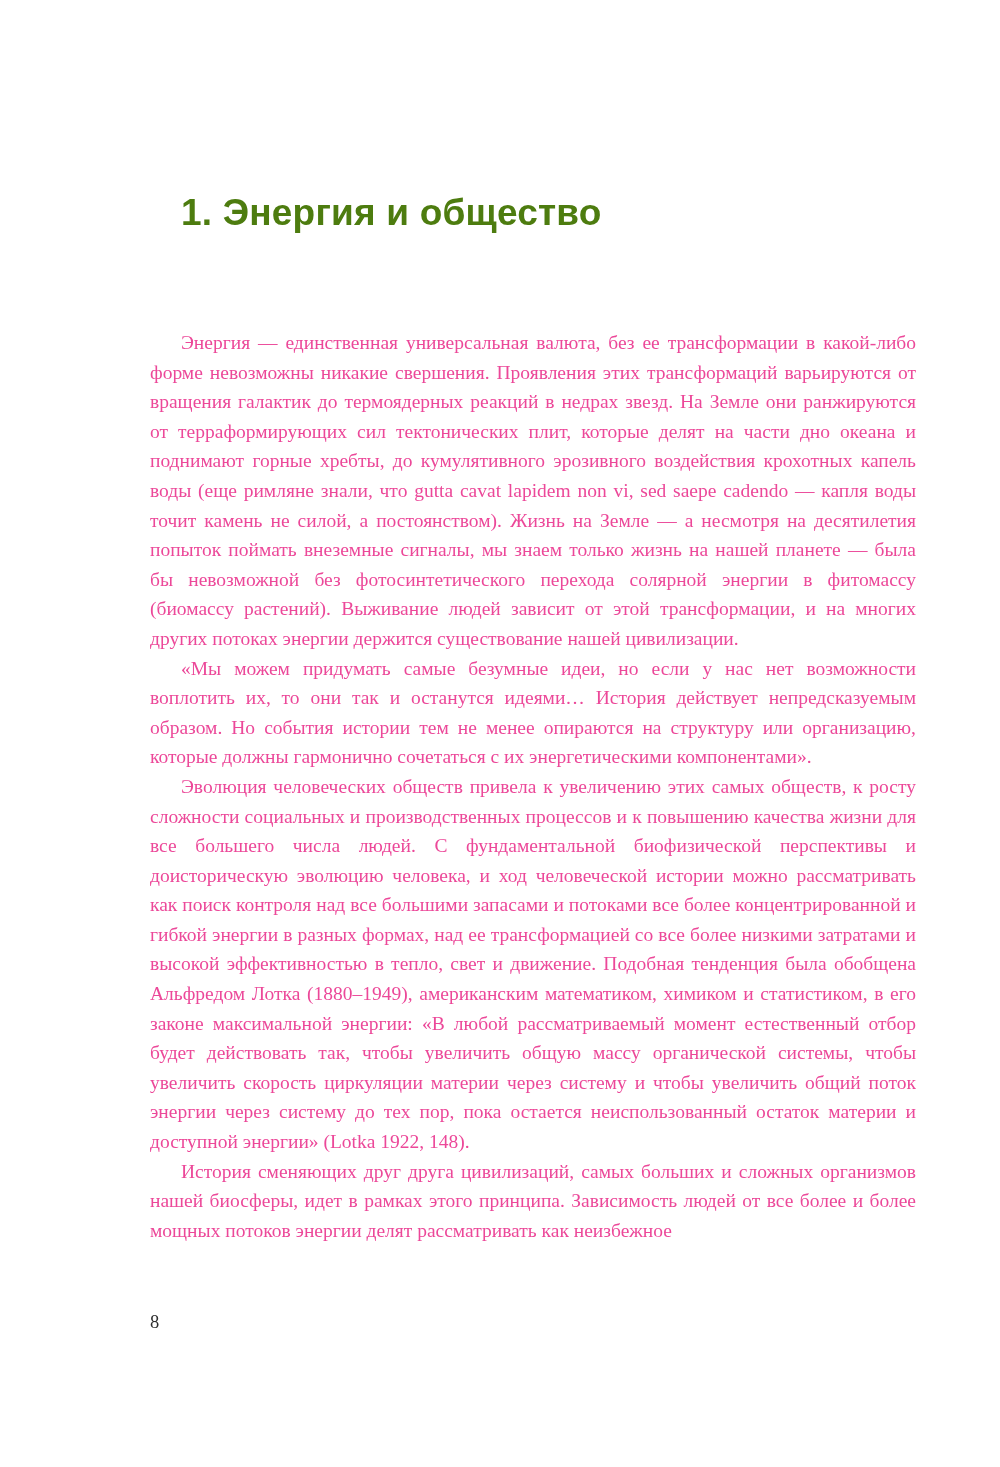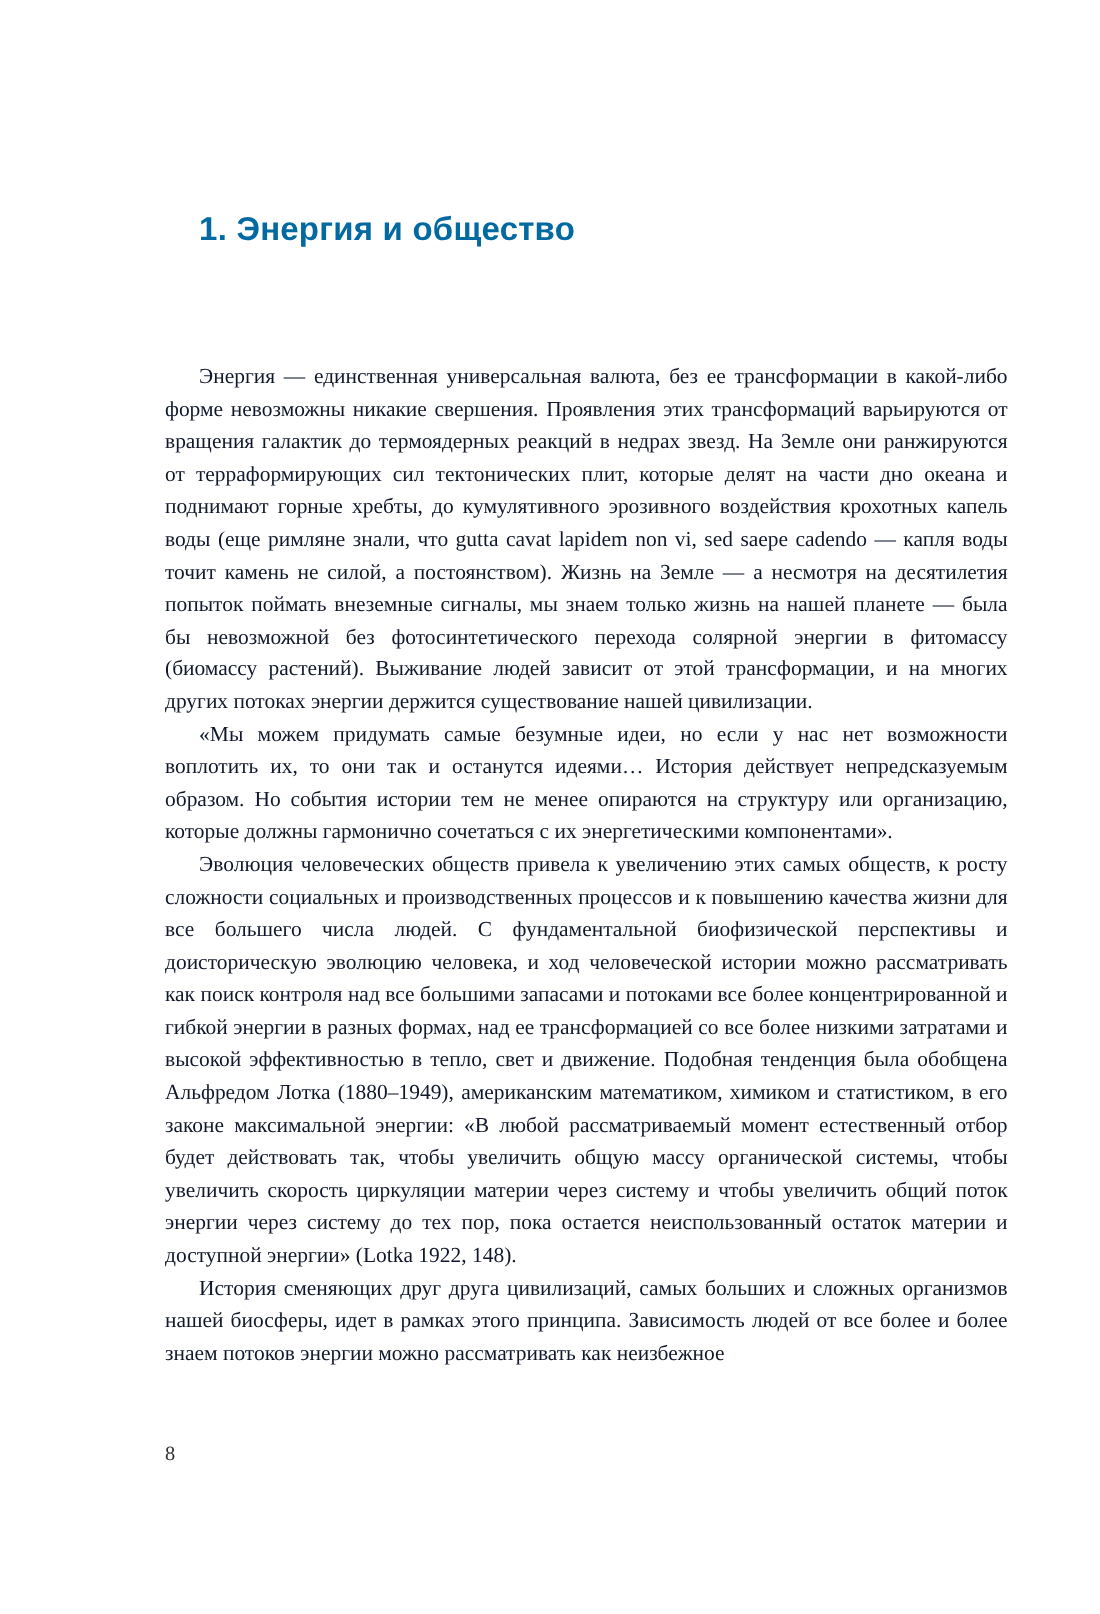--- a/index.html
+++ b/index.html
@@ -17,33 +17,33 @@
     font-family: "Liberation Serif", serif;
     color: #2e2e2e;
   }
   .chapter-heading {
     position: absolute;
     left: 181px;
     top: 192px;
     margin: 0;
     font-family: "Liberation Sans", sans-serif;
     font-weight: 700;
-    font-size: 30px;
+    font-size: 37px;
     letter-spacing: 0.2px;
-    color: #0369a1;
+    color: #4d7c0f;
   }
   .body-text {
     position: absolute;
     left: 150px;
     top: 328px;
     width: 766px;
     font-size: 19.5px;
     line-height: 29.6px;
     text-align: justify;
-    color: #0f172a;
+    color: #ec4899;
   }
   .body-text p {
     margin: 0;
     padding: 0;
     text-indent: 31px;
   }
   .page-number {
     position: absolute;
     left: 150px;
     top: 1312px;
@@ -55,18 +55,18 @@
 <body>
 
 <div class="page">
 
   <h1 class="chapter-heading">1. Энергия и общество</h1>
 
   <div class="body-text">
     <p>Энергия — единственная универсальная валюта, без ее трансформации в какой-либо форме невозможны никакие свершения. Проявления этих трансформаций варьируются от вращения галактик до термоядерных реакций в недрах звезд. На Земле они ранжируются от терраформирующих сил тектонических плит, которые делят на части дно океана и поднимают горные хребты, до кумулятивного эрозивного воздействия крохотных капель воды (еще римляне знали, что gutta cavat lapidem non vi, sed saepe cadendo — капля воды точит камень не силой, а постоянством). Жизнь на Земле — а несмотря на десятилетия попыток поймать внеземные сигналы, мы знаем только жизнь на нашей планете — была бы невозможной без фотосинтетического перехода солярной энергии в фитомассу (биомассу растений). Выживание людей зависит от этой трансформации, и на многих других потоках энергии держится существование нашей цивилизации.</p>
     <p>«Мы можем придумать самые безумные идеи, но если у нас нет возможности воплотить их, то они так и останутся идеями… История действует непредсказуемым образом. Но события истории тем не менее опираются на структуру или организацию, которые должны гармонично сочетаться с их энергетическими компонентами».</p>
     <p>Эволюция человеческих обществ привела к увеличению этих самых обществ, к росту сложности социальных и производственных процессов и к повышению качества жизни для все большего числа людей. С фундаментальной биофизической перспективы и доисторическую эволюцию человека, и ход человеческой истории можно рассматривать как поиск контроля над все большими запасами и потоками все более концентрированной и гибкой энергии в разных формах, над ее трансформацией со все более низкими затратами и высокой эффективностью в тепло, свет и движение. Подобная тенденция была обобщена Альфредом Лотка (1880–1949), американским математиком, химиком и статистиком, в его законе максимальной энергии: «В любой рассматриваемый момент естественный отбор будет действовать так, чтобы увеличить общую массу органической системы, чтобы увеличить скорость циркуляции материи через систему и чтобы увеличить общий поток энергии через систему до тех пор, пока остается неиспользованный остаток материи и доступной энергии» (Lotka 1922, 148).</p>
-    <p>История сменяющих друг друга цивилизаций, самых больших и сложных организмов нашей биосферы, идет в рамках этого принципа. Зависимость людей от все более и более знаем потоков энергии можно рассматривать как неизбежное</p>
+    <p>История сменяющих друг друга цивилизаций, самых больших и сложных организмов нашей биосферы, идет в рамках этого принципа. Зависимость людей от все более и более мощных потоков энергии делят рассматривать как неизбежное</p>
   </div>
 
   <div class="page-number">8</div>
 
 </div>
 
 </body></html>

